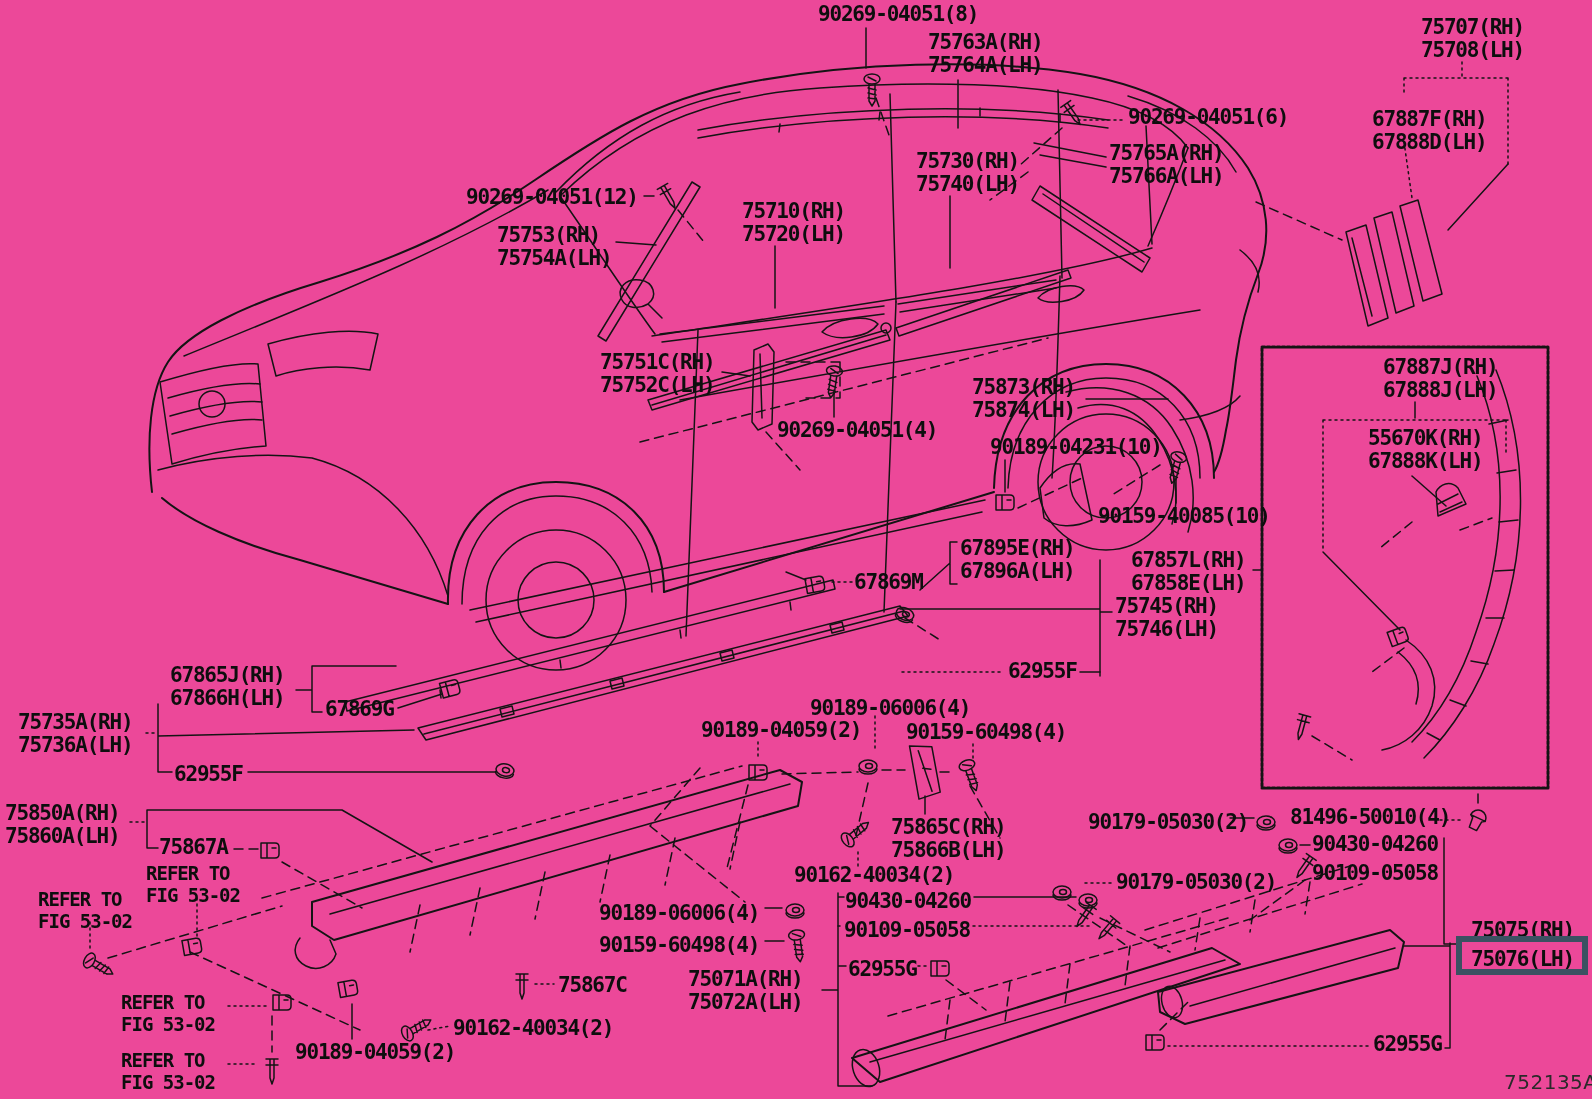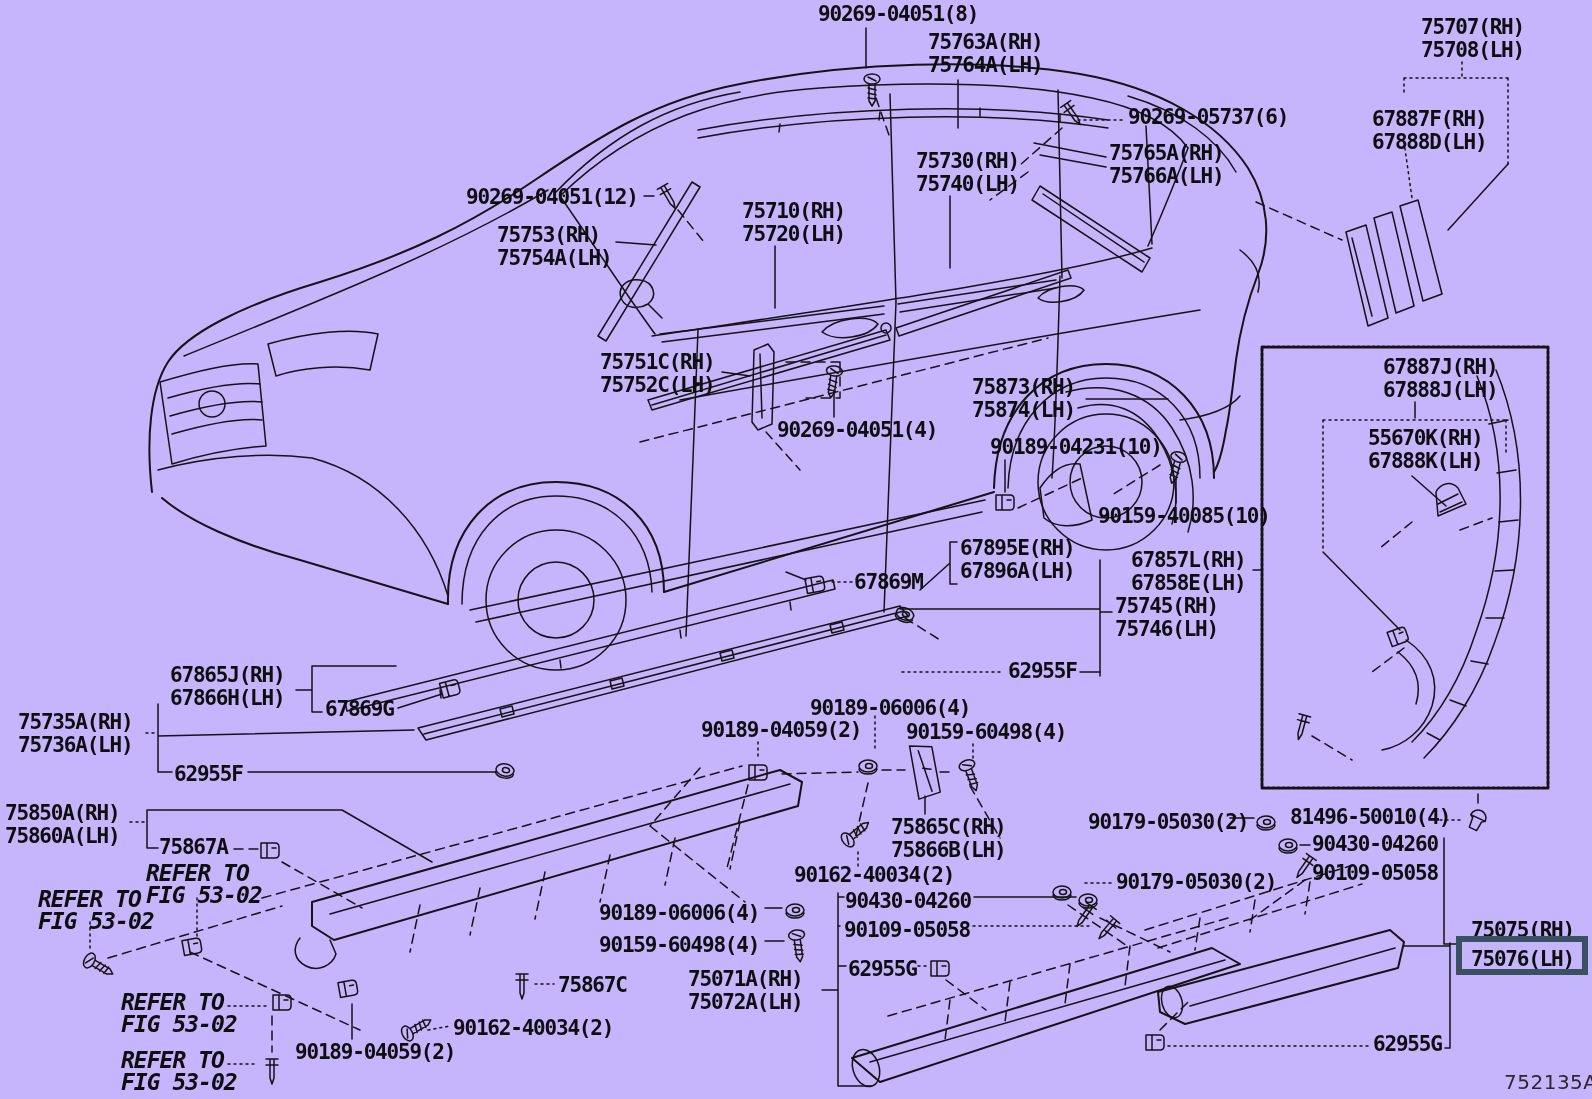--- a/index.html
+++ b/index.html
@@ -1,22 +1,22 @@
 <!DOCTYPE html>
 <html><head>
 <meta charset="utf-8">
 <style>
   html,body{margin:0;padding:0;background:#fff;}
-  #stage{position:relative;width:1592px;height:1099px;background:#c4b5fd;overflow:hidden;
+  #stage{position:relative;width:1592px;height:1099px;background:#ec4899;overflow:hidden;
          font-family:"DejaVu Sans Mono",monospace;}
   #lineart{position:absolute;left:0;top:0;}
   #labels{position:absolute;left:0;top:0;width:100%;height:100%;}
   .part-label{position:absolute;font-weight:bold;font-size:21px;line-height:23px;
               letter-spacing:-1.2px;color:#0e0e0e;white-space:pre;}
-  .refer{font-size:23px;line-height:22px;letter-spacing:-1px;font-style:italic;}
+  .refer{font-size:19px;line-height:22px;letter-spacing:-1px;}
   .hl-box{position:absolute;left:1456px;top:936px;width:120px;height:27px;
           border:6px solid #3b5162;}
   .fig-code{position:absolute;left:1504px;top:1070px;font-family:"DejaVu Sans",sans-serif;
             font-weight:normal;font-size:20px;letter-spacing:.5px;color:#2a2a2a;}
   svg .s{fill:none;stroke:#141414;stroke-width:2;stroke-linecap:round;stroke-linejoin:round;}
   svg .thin{stroke-width:1.5;}
   svg .d{stroke-dasharray:9 6;}
   svg .t{stroke-dasharray:2 4;}
   svg .bx{stroke-dasharray:3 2;stroke-width:3;}
 </style>
@@ -260,21 +260,21 @@
     <use href="#icon-pin" transform="translate(1085,915) rotate(35)"></use>
     <use href="#icon-clip" transform="translate(1155,1042)"></use>
     <use href="#icon-clip" transform="translate(1398,636) rotate(-20)"></use>
     <use href="#icon-pin" transform="translate(1302,726) rotate(15)"></use>
   </g>
 </svg>
 
 <div id="labels">
       <div class="part-label" style="left: 818px; top: 3px;"><div>90269-04051(8)</div></div>
       <div class="part-label" style="left: 928px; top: 31px;"><div>75763A(RH)</div><div>75764A(LH)</div></div>
-      <div class="part-label" style="left: 1128px; top: 106px;"><div>90269-05737(6)</div></div>
+      <div class="part-label" style="left: 1128px; top: 106px;"><div>90269-04051(6)</div></div>
       <div class="part-label" style="left: 1109px; top: 142px;"><div>75765A(RH)</div><div>75766A(LH)</div></div>
       <div class="part-label" style="left: 916px; top: 150px;"><div>75730(RH)</div><div>75740(LH)</div></div>
       <div class="part-label" style="left: 466px; top: 186px;"><div>90269-04051(12)</div></div>
       <div class="part-label" style="left: 742px; top: 200px;"><div>75710(RH)</div><div>75720(LH)</div></div>
       <div class="part-label" style="left: 497px; top: 224px;"><div>75753(RH)</div><div>75754A(LH)</div></div>
       <div class="part-label" style="left: 1421px; top: 16px;"><div>75707(RH)</div><div>75708(LH)</div></div>
       <div class="part-label" style="left: 1372px; top: 108px;"><div>67887F(RH)</div><div>67888D(LH)</div></div>
       <div class="part-label" style="left: 600px; top: 351px;"><div>75751C(RH)</div><div>75752C(LH)</div></div>
       <div class="part-label" style="left: 777px; top: 419px; text-align: center;"><div>90269-04051(4)</div></div>
       <div class="part-label" style="left: 972px; top: 376px;"><div>75873(RH)</div><div>75874(LH)</div></div>

